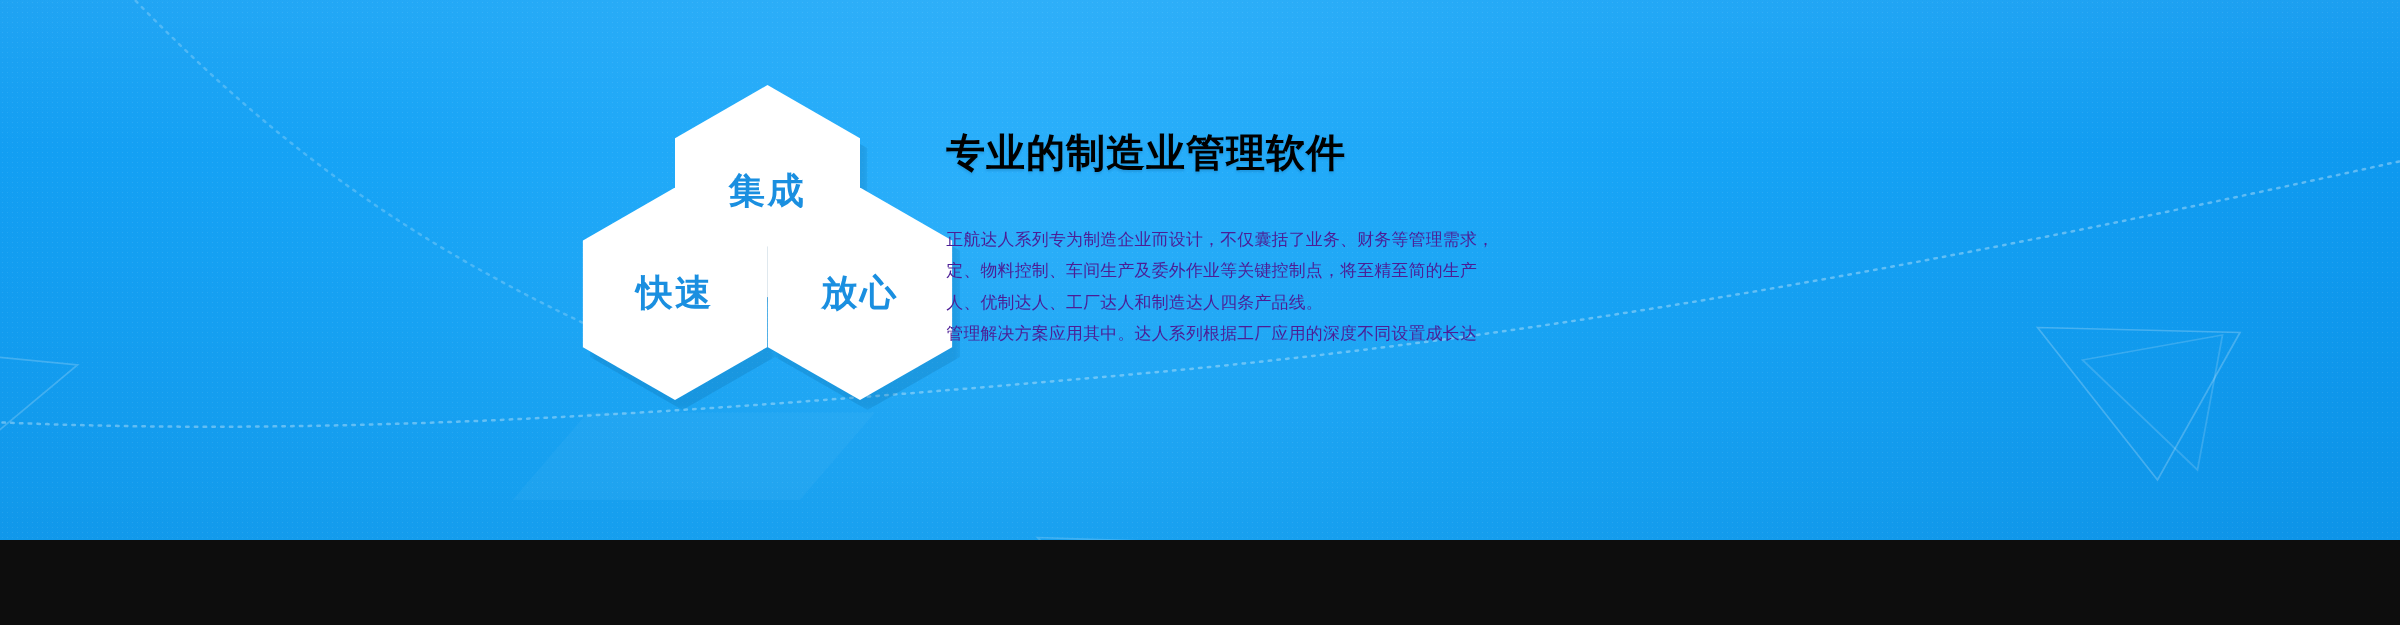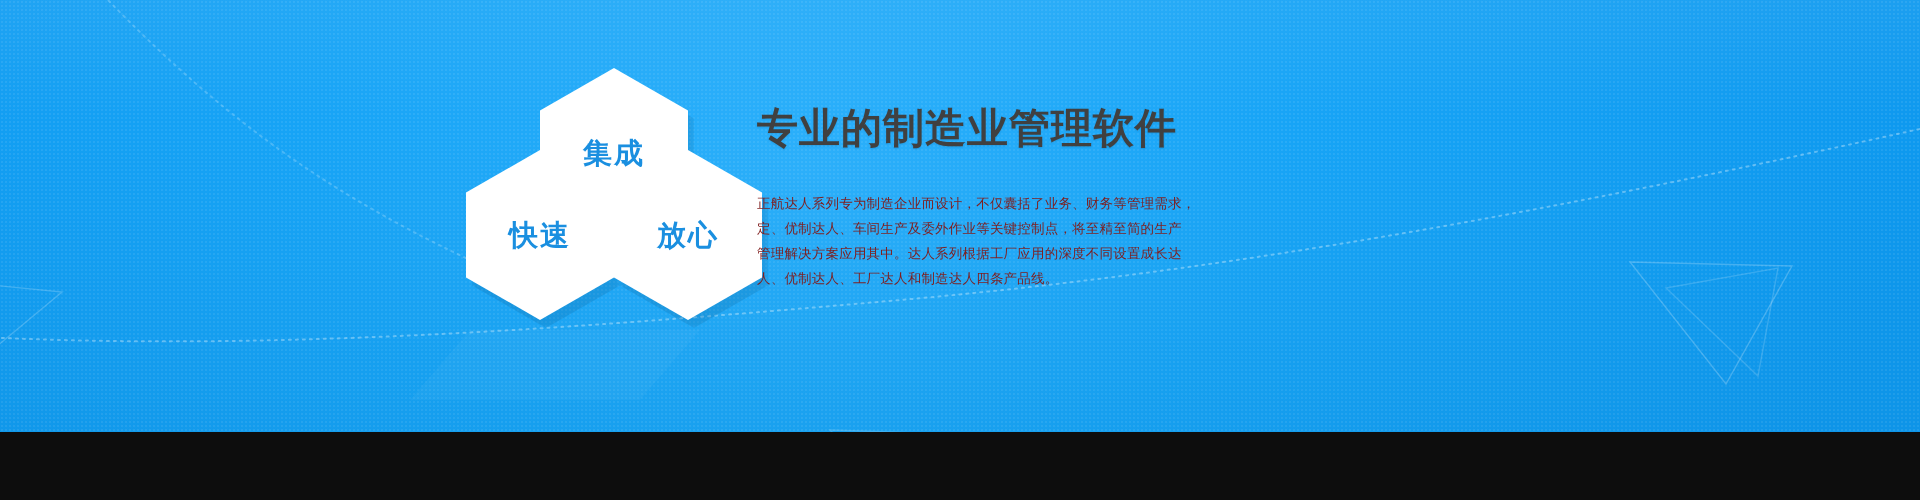--- a/index.html
+++ b/index.html
@@ -91,34 +91,34 @@
   .hex-br-sh    { left: 202px; top: 98px; }
 
   
   .copy {
     position: absolute;
     left: 757px;
     top: 104px;
     width: 470px;
   }
   .headline {
-    font-size: 41px;
+    font-size: 31px;
     font-weight: bold;
-    color: #404040;
+    color: #000000;
     letter-spacing: 1px;
     line-height: 1.2;
     margin: 0 0 38px 0;
     white-space: nowrap;
     text-shadow: 0 1px 2px rgba(0,60,110,0.18);
   }
   .body-copy {
     margin: 0;
     font-size: 13.5px;
     line-height: 25px;
-    color: #7f1d1d;
+    color: #4c1d95;
     text-align: justify;
     letter-spacing: 0.2px;
   }
   .body-copy .ln { display: block; white-space: nowrap; }
 </style>
 </head>
 <body>
 
 <div class="banner">
 
@@ -159,19 +159,19 @@
     <div class="hex hex-br">
       <span class="hex-label">放心</span>
     </div>
 
   </div>
 
   <div class="copy">
     <h1 class="headline">专业的制造业管理软件</h1>
     <p class="body-copy">
       <span class="ln">正航达人系列专为制造企业而设计，不仅囊括了业务、财务等管理需求，</span>
-      <span class="ln">定、优制达人、车间生产及委外作业等关键控制点，将至精至简的生产</span>
+      <span class="ln">定、物料控制、车间生产及委外作业等关键控制点，将至精至简的生产</span>
+      <span class="ln">人、优制达人、工厂达人和制造达人四条产品线。</span>
       <span class="ln">管理解决方案应用其中。达人系列根据工厂应用的深度不同设置成长达</span>
-      <span class="ln">人、优制达人、工厂达人和制造达人四条产品线。</span>
     </p>
   </div>
 
 </div>
 
 </body></html>

